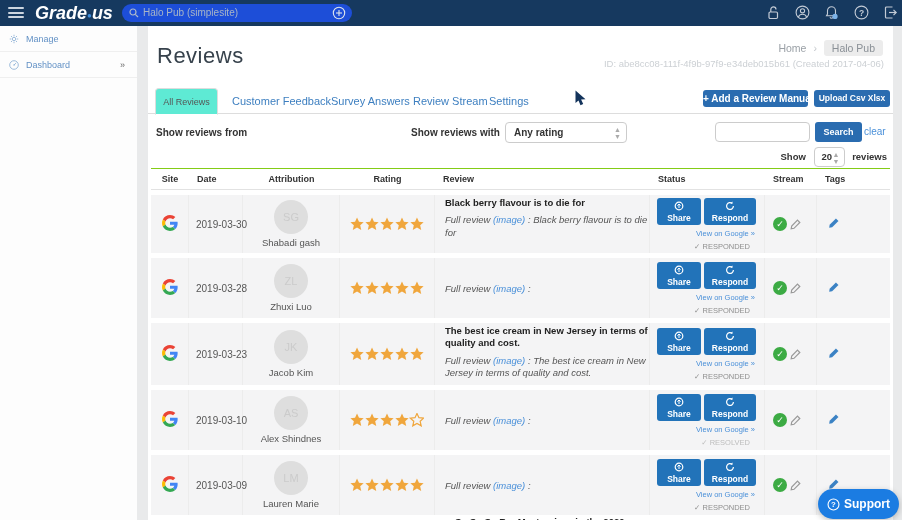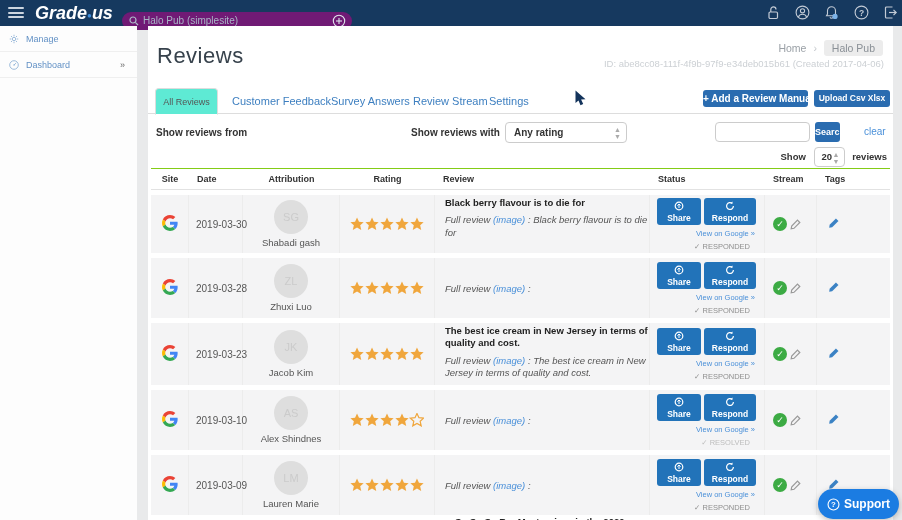--- a/index.html
+++ b/index.html
@@ -2,21 +2,21 @@
 <html><head>
 <meta charset="utf-8">
 <style>
 * { margin:0; padding:0; box-sizing:border-box; }
 html,body { width:902px; height:520px; overflow:hidden; background:#e9eaeb; font-family:"Liberation Sans", sans-serif; }
 .topbar { position:absolute; left:0; top:0; width:902px; height:26px; background:#16395f; }
 .burger { position:absolute; left:8px; top:7px; width:16px; height:12px; }
 .burger div { height:2px; background:#ccd5df; margin-bottom:2.5px; border-radius:1px; }
 .logo { position:absolute; left:35px; top:3px; color:#fff; font-size:18px; font-weight:bold; font-style:italic; letter-spacing:0px; }
 .logo .dot { color:#3e8edd; font-size:8px; font-style:normal; vertical-align:1px; }
-.searchpill { position:absolute; left:122px; top:12px; width:230px; height:18px; background:#701a75; border-radius:9px; color:#a8b5c6; font-size:10px; line-height:18px; padding-left:21px; }
+.searchpill { position:absolute; left:122px; top:4px; width:230px; height:18px; background:#1d4ed8; border-radius:9px; color:#a8b5c6; font-size:10px; line-height:18px; padding-left:21px; }
 .searchpill svg.mag { position:absolute; left:7px; top:4px; }
 .searchpill svg.plus { position:absolute; right:6px; top:2px; }
 .topicons { position:absolute; right:4px; top:5px; height:16px; }
 .topicons svg { margin-left:10px; vertical-align:top; }
 .sidebar { position:absolute; left:0; top:26px; width:137px; height:494px; background:#fdfdfd; }
 .sideitem { position:relative; height:26px; line-height:26px; border-bottom:1px solid #efefef; color:#6291c5; font-size:9px; padding-left:26px; }
 .sideitem svg { position:absolute; left:9px; top:8px; }
 .sideitem .chev { position:absolute; left:120px; top:0; color:#666; font-size:9px; }
 .main { position:absolute; left:148px; top:26px; width:745px; height:494px; background:#fff; }
 h1 { position:absolute; left:9px; top:17px; font-size:22px; font-weight:400; color:#37424c; letter-spacing:0.5px; }
@@ -27,21 +27,21 @@
 .tabsbar { position:absolute; left:0; right:0; top:62px; height:26px; border-bottom:1px solid #ddd; }
 .tab { position:absolute; top:0; height:26px; line-height:26px; font-size:11px; color:#3d7fc0; }
 .tab.active { background:#5eead4; border:1px solid #ddd; border-bottom:1px solid #fff; border-radius:4px 4px 0 0; color:#555; height:27px; }
 .topbtns { position:absolute; left:0; top:64px; width:100%; height:17px; }
 .bluebtn { display:inline-block; background:#2a6cb0; color:#fff; font-size:10px; font-weight:bold; border-radius:3px; height:17px; line-height:17px; text-align:center; white-space:nowrap; }
 .filters { position:absolute; left:0; top:96px; width:100%; height:21px; font-size:11px; }
 .flabel { position:absolute; font-weight:bold; color:#333; top:5px; font-size:10px; }
 .selectbox { position:absolute; top:0; height:21px; background:#fff; border:1px solid #ccc; border-radius:4px; font-size:10px; font-weight:bold; color:#333; line-height:19px; padding-left:8px; }
 .selectbox .arrows { position:absolute; right:5px; top:3px; color:#aaa; font-size:7px; line-height:7px; text-align:center; }
 .searchinput { position:absolute; left:567px; top:0; width:95px; height:20px; border:1px solid #ccc; border-radius:4px; background:#fff; }
-.searchbtn { position:absolute; left:667px; top:0; width:25px; height:20px; line-height:20px; font-size:9px; }
+.searchbtn { position:absolute; left:667px; top:0; width:47px; height:20px; line-height:20px; font-size:9px; }
 .clearlink { position:absolute; left:716px; top:4px; color:#4a90d9; font-size:10px; }
 .show20 { position:absolute; right:6px; top:121px; font-size:9.5px; font-weight:bold; color:#333; }
 .show20 .numbox { display:inline-block; position:relative; width:31px; height:20px; border:1px solid #ccc; border-radius:4px; background:#fff; line-height:18px; padding-left:7px; vertical-align:middle; margin:0 5px; }
 .numbox .arrows { position:absolute; right:4px; top:3px; color:#aaa; font-size:7px; line-height:7px; }
 table.rv { position:absolute; left:3px; top:137px; width:739px; border-collapse:separate; border-spacing:0 5px; table-layout:fixed; }
 table.rv col.c-site { width:38px; } table.rv col.c-date { width:54px; }
 table.rv col.c-attr { width:97px; } table.rv col.c-rating { width:95px; }
 table.rv col.c-review { width:215px; } table.rv col.c-status { width:115px; }
 table.rv col.c-stream { width:52px; } table.rv col.c-tags { width:73px; }
 table.rv th { height:22px; font-size:9px; color:#333; text-align:left; font-weight:bold; padding-left:8px; border-bottom:1px solid #e2e2e2; border-top:1px solid #84cc16; }

